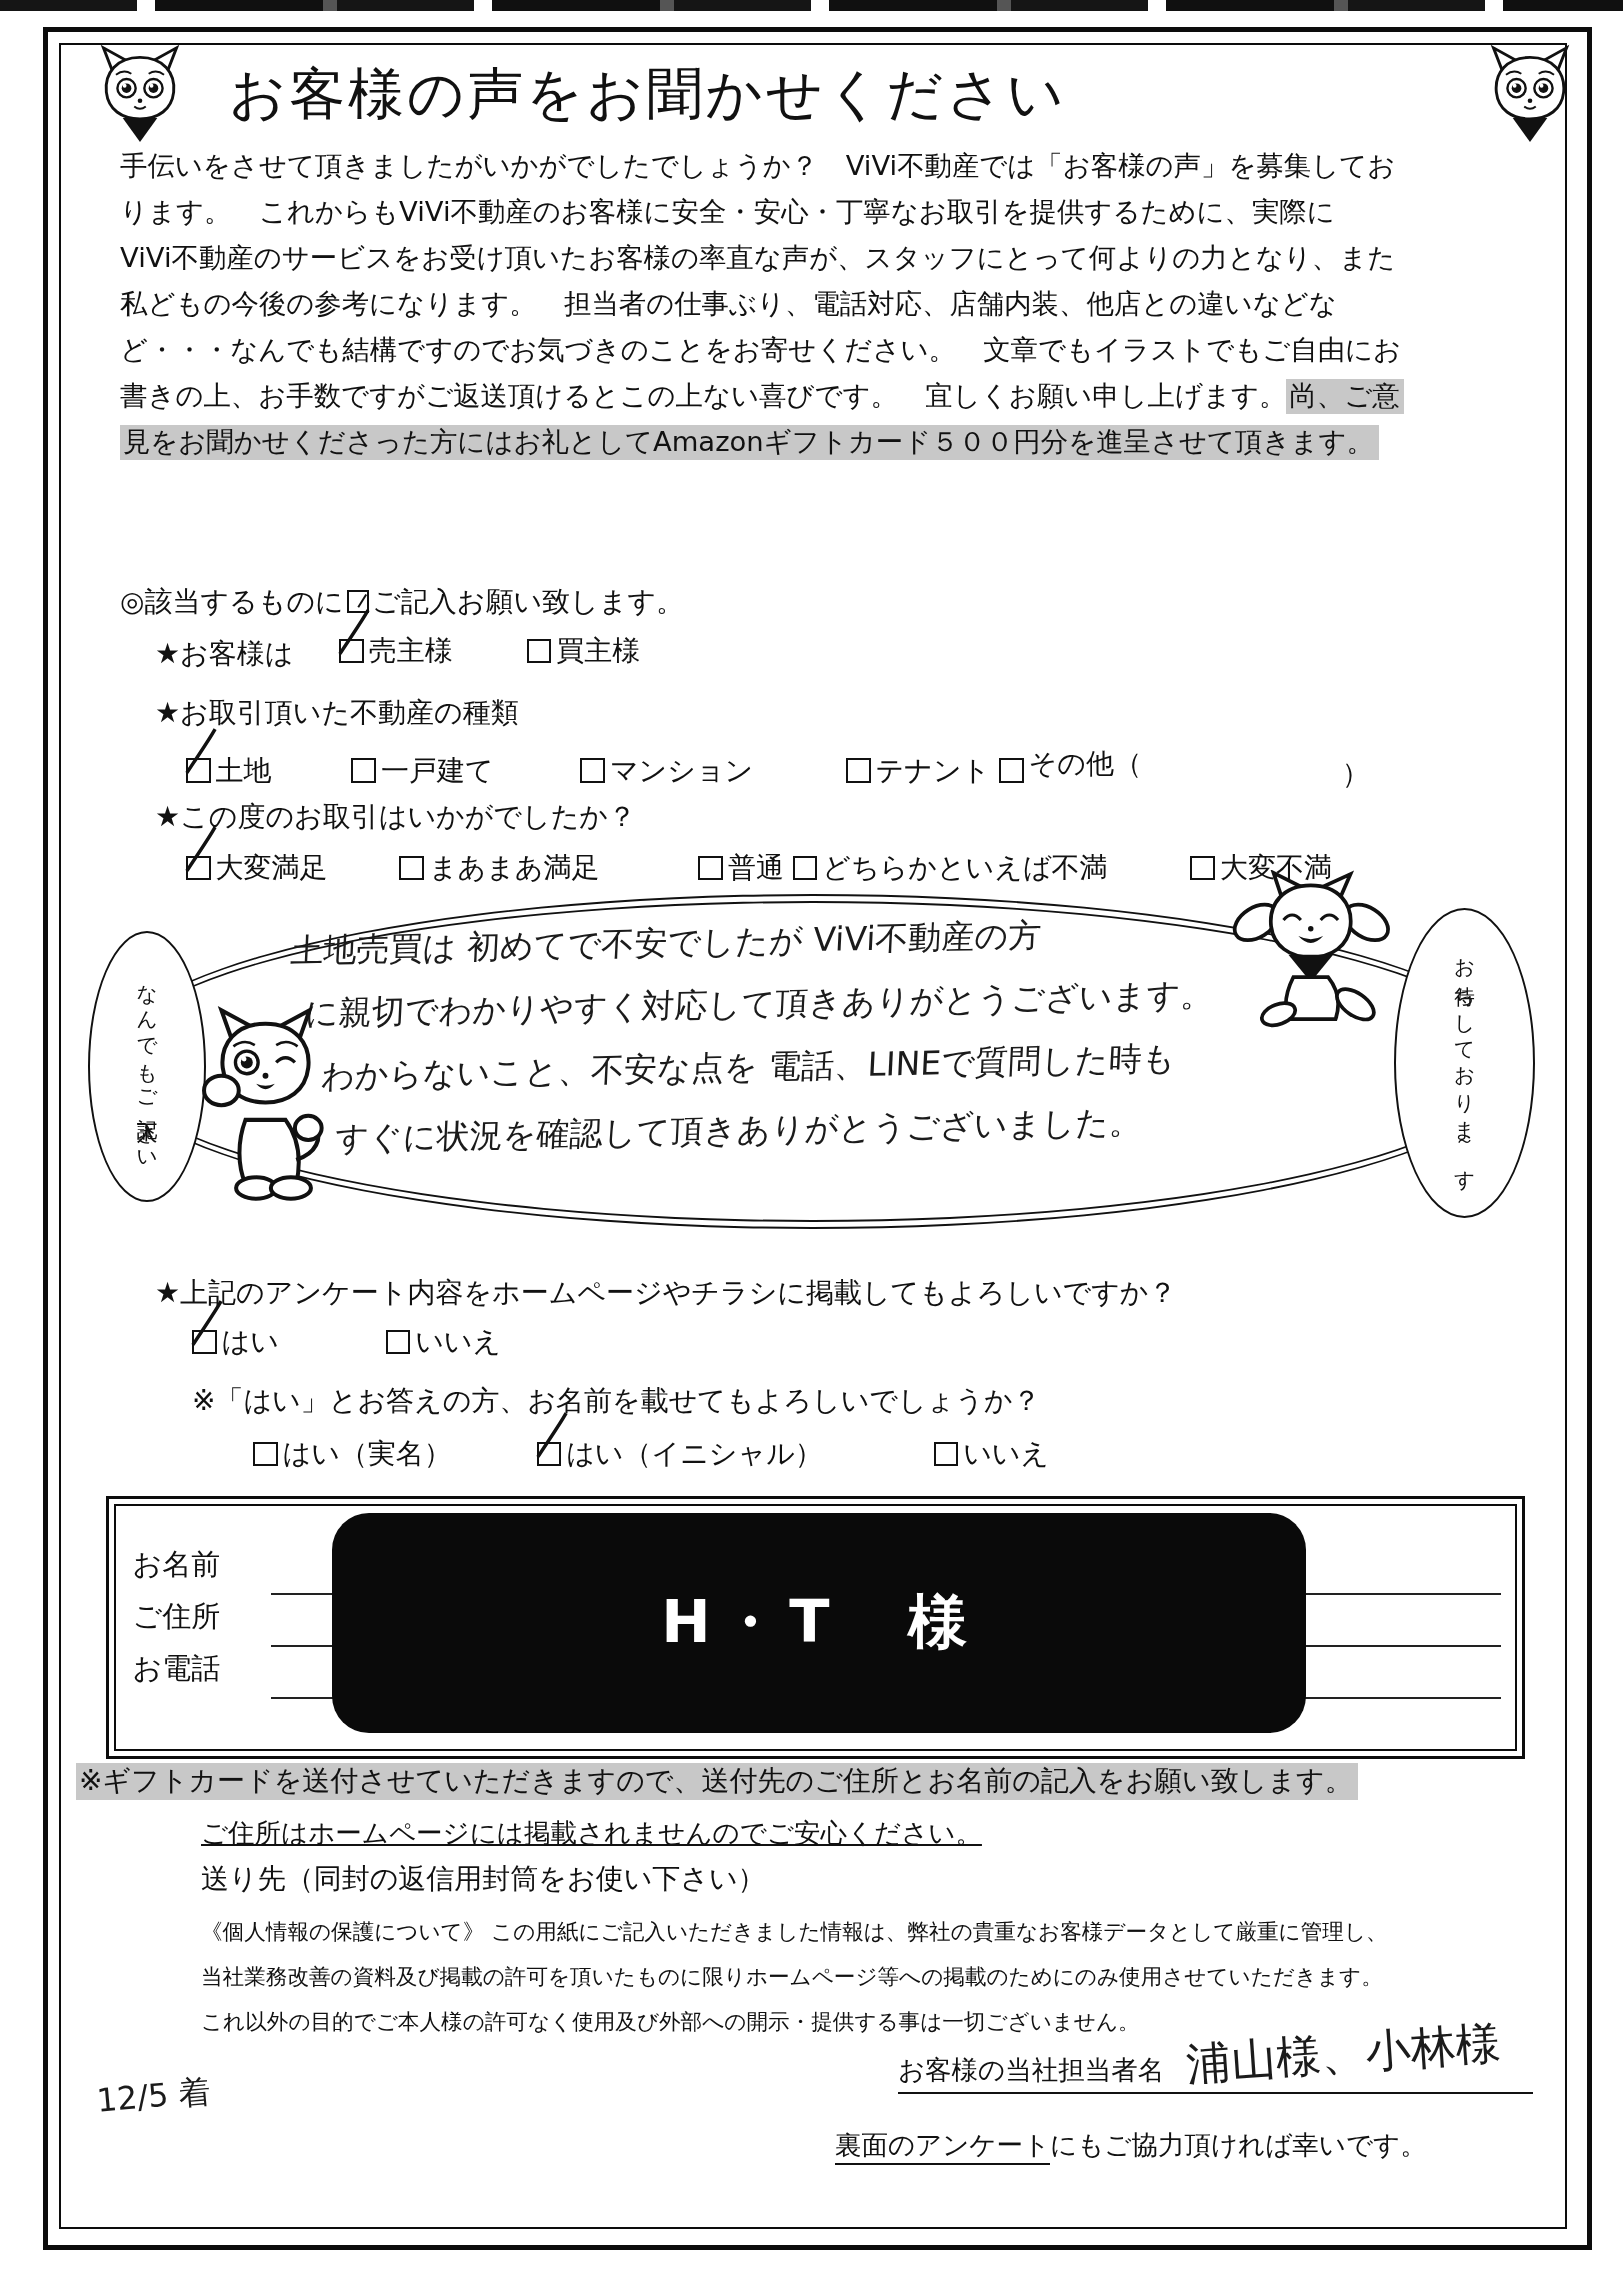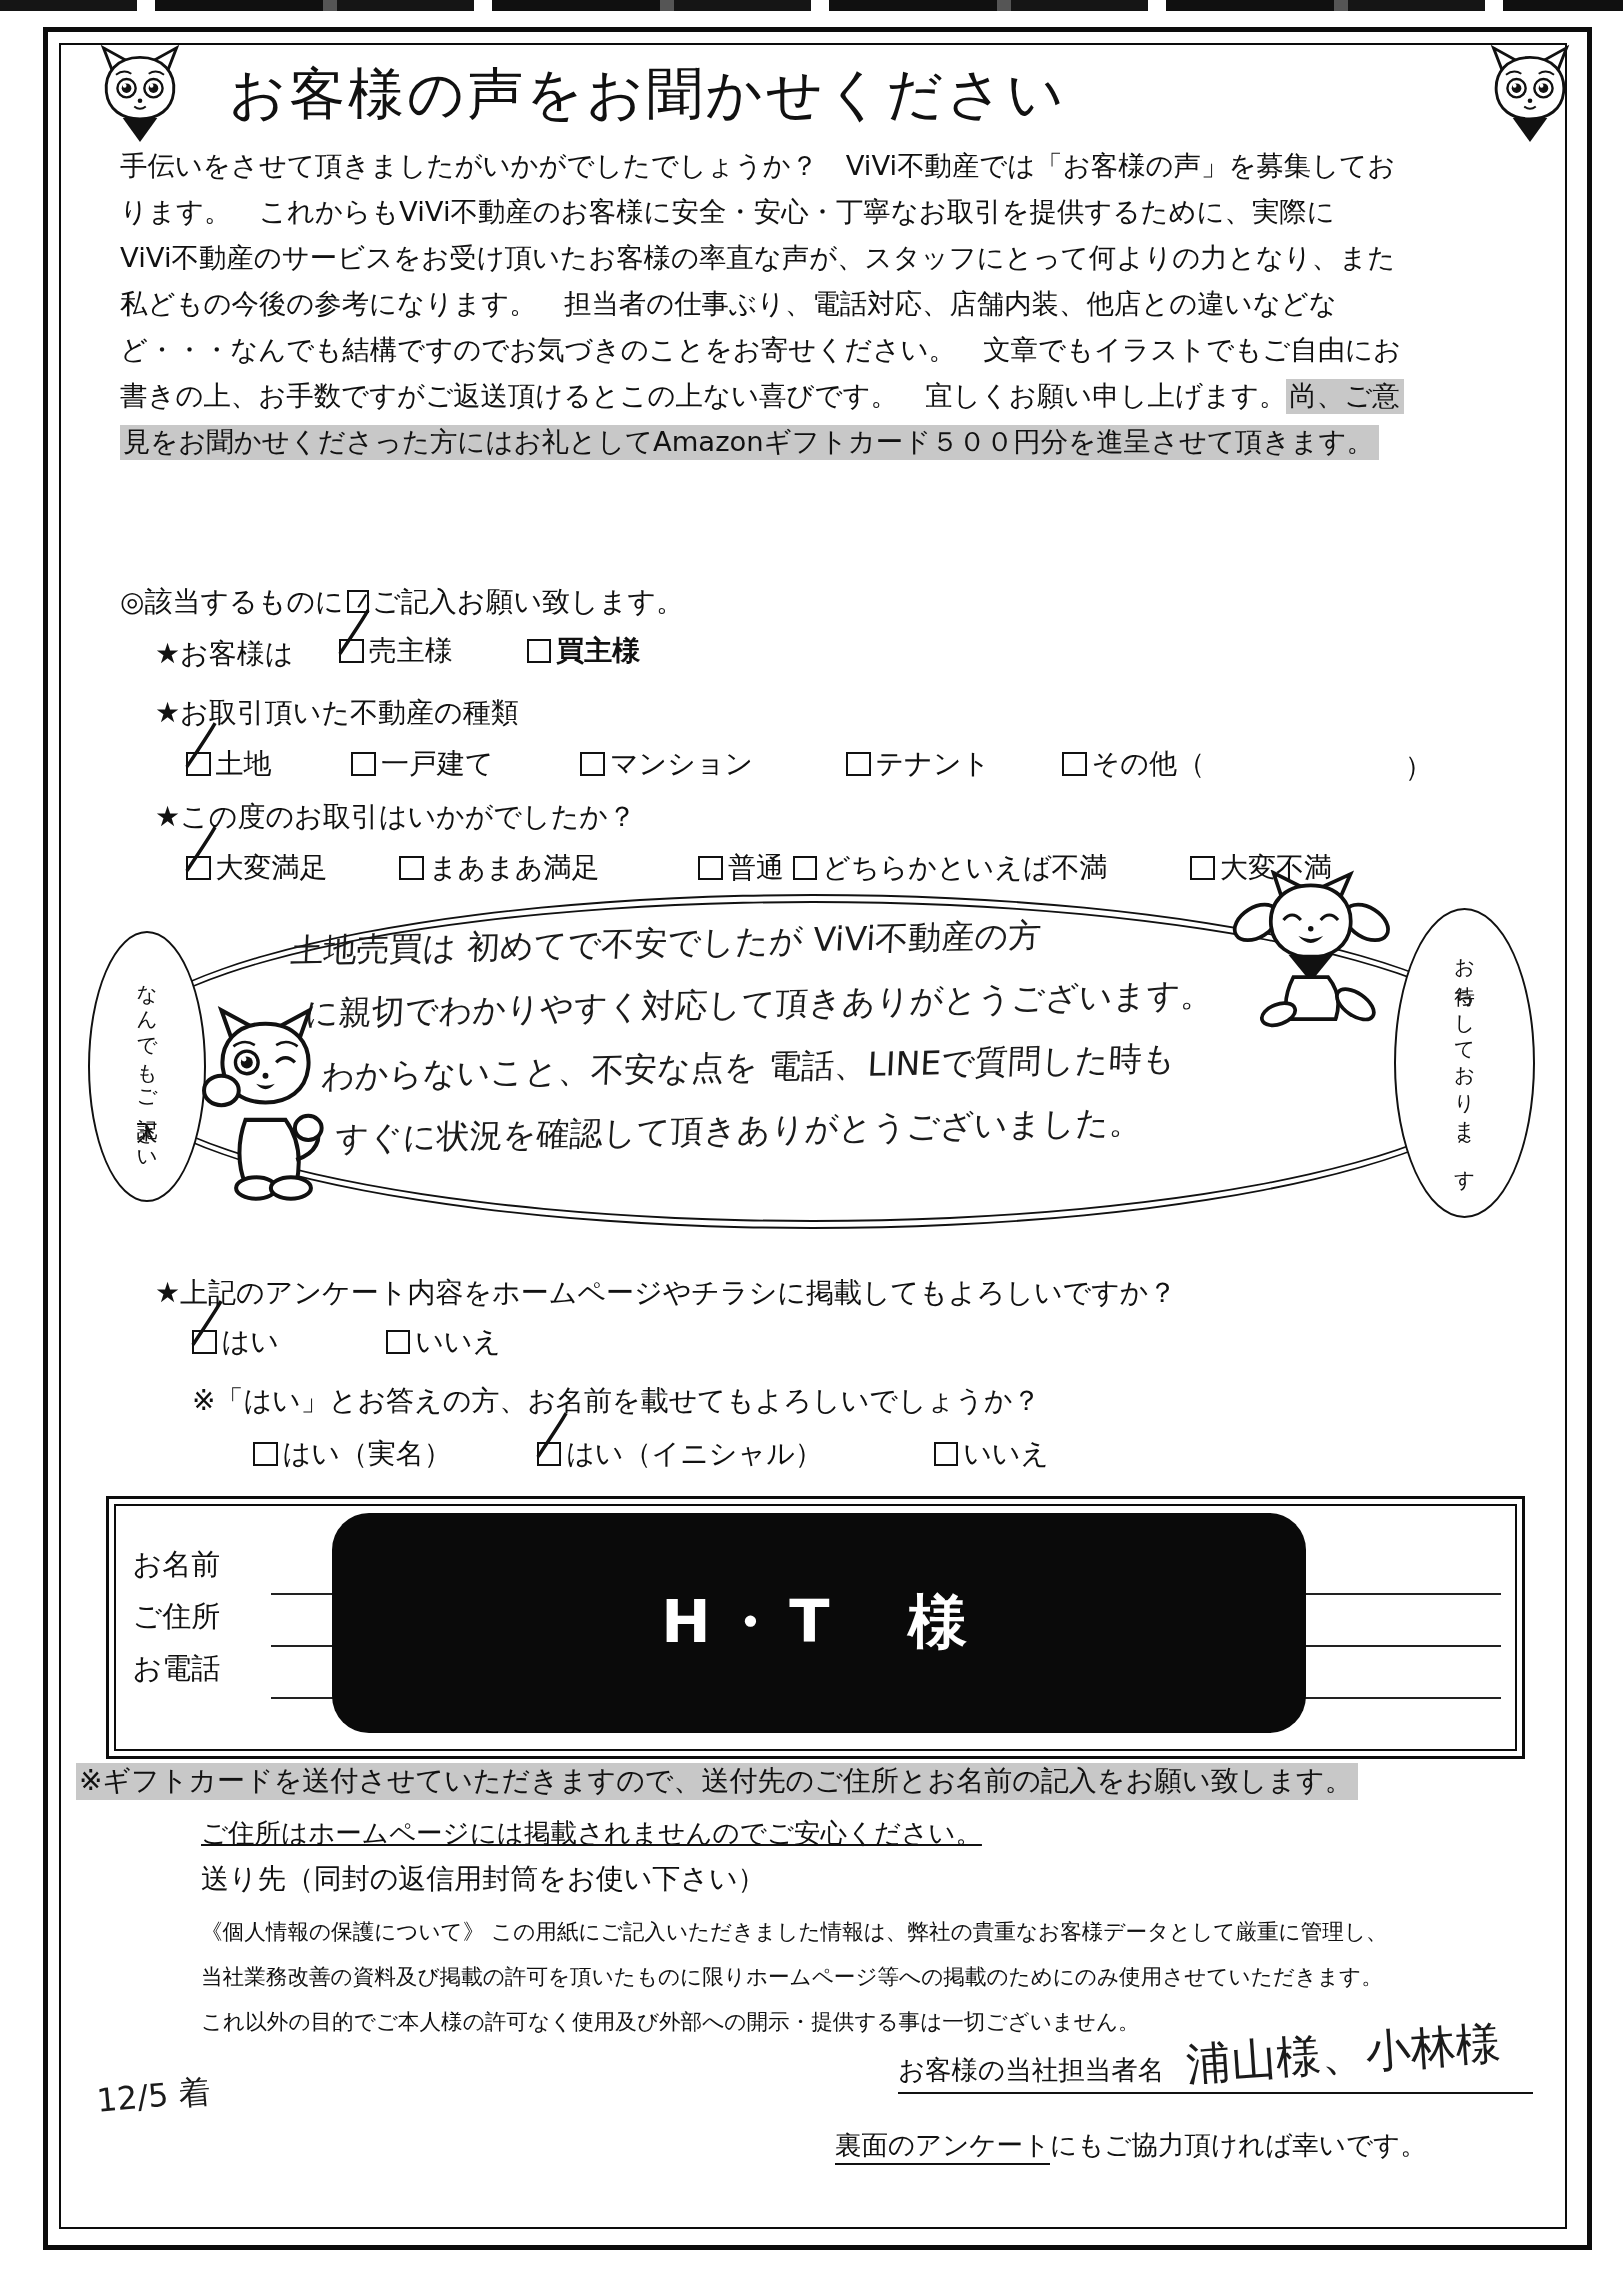--- a/index.html
+++ b/index.html
@@ -136,21 +136,21 @@
     <span>★お客様は</span>
     <span class="opt checked" style="margin-left:37px;">
       <span class="cb"></span>
       <span class="tick">
           <svg viewBox="0 0 38 52" width="37" height="51">
             <path d="M6 48 C13 37 29 14 35 3" fill="none" stroke="#111" stroke-width="3.5"></path>
           </svg>
         </span>
       <span>売主様</span>
     </span>
-    <span class="opt" style="margin-left:65px;font-weight:bold;">
+    <span class="opt" style="margin-left:65px;">
       <span class="cb"></span>
 
       <span>買主様</span>
     </span>
   </div>
 
   <div class="row" style="left:155px; top:694px;">
     <span>★お取引頂いた不動産の種類</span>
   </div>
   <div class="row" style="left:186px; top:745px;">
@@ -171,21 +171,21 @@
     <span class="opt" style="margin-left:78px;">
       <span class="cb"></span>
 
       <span>マンション</span>
     </span>
     <span class="opt" style="margin-left:84px;">
       <span class="cb"></span>
 
       <span>テナント</span>
     </span>
-    <span class="opt" style="margin-left:63px;">
+    <span class="opt" style="align-items:flex-end;">
       <span class="cb"></span>
 
       <span>その他（</span>
     </span>
     <span style="margin-left:191px;">）</span>
   </div>
 
   <div class="row" style="left:155px; top:798px;">
     <span>★この度のお取引はいかがでしたか？</span>
   </div>

